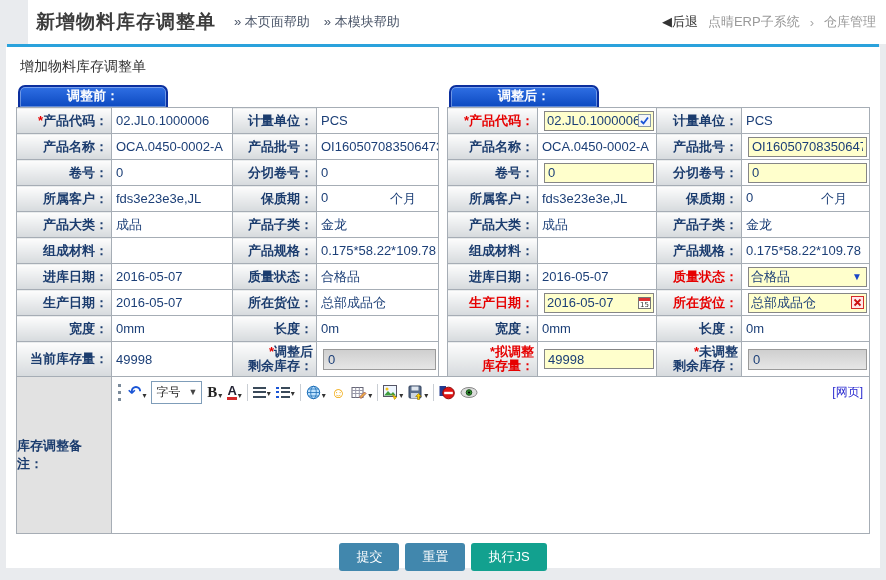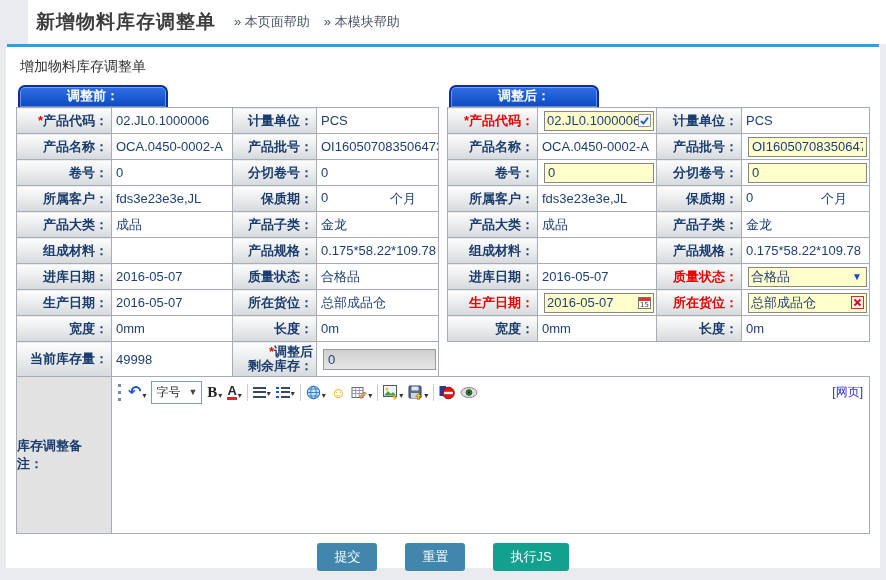--- a/index.html
+++ b/index.html
@@ -72,34 +72,40 @@
   .a-g { font-weight:bold; font-size:13px; color:#223; border-bottom:3px solid #d42a2a; line-height:12px; }
   .lines { width:13px; height:11px; background:repeating-linear-gradient(#3a4a5a 0 2px,transparent 2px 4.5px); }
   .numlist { display:flex; gap:2px; }
   .numlist .dots { width:3px; height:11px; background:repeating-linear-gradient(#1a55d6 0 2px,transparent 2px 4.5px); }
   .numlist .ln { width:9px; height:11px; background:repeating-linear-gradient(#3a4a5a 0 2px,transparent 2px 4.5px); }
   .smiley-g { color:#f0a500; font-size:15px; font-weight:bold; }
   .webpage-link { position:absolute; top:7px; right:6px; font-size:12px; color:#2a2ad0; cursor:pointer; }
   .ed-body { position:absolute; top:30px; left:0; right:0; bottom:0; background:#fff; }
 
   
-  .footer { display:flex; justify-content:center; gap:28px; margin-top:9px; }
+  .footer { display:flex; justify-content:center; gap:6px; margin-top:9px; }
   .btn { border:none; border-radius:3px; color:#fff; font-size:13px; padding:5px 17px;
          font-family:inherit; cursor:pointer; }
   .btn-blue { background:#4187ad; }
   .btn-teal { background:#12a18f; }
 </style>
 </head>
 <body>
 
 <div class="topbar">
   <span class="page-title">新增物料库存调整单</span>
   <span class="help-links">
     <span>» 本页面帮助</span>
     <span>» 本模块帮助</span>
+  </span>
+  <span class="top-right">
+    <span class="back-link">◀后退</span>
+    <span class="crumb">点晴ERP子系统</span>
+    <span class="crumb-sep">›</span>
+    <span class="crumb">仓库管理</span>
   </span>
 </div>
 <div class="blue-line"></div>
 
 <div class="card">
   <div class="card-head">
     <span class="subtitle">增加物料库存调整单</span>
   </div>
 
   <div class="tables-row">
@@ -292,20 +298,36 @@
                   </span>
             </div>
           </td>
         </tr>
         <tr>
           <td class="lbl">宽度：</td>
           <td class="val">0mm</td>
           <td class="lbl">长度：</td>
           <td class="val">0m</td>
         </tr>
+        <tr class="tall">
+          <td class="lbl red">
+            <div class="line"><span class="req">*</span><span>拟调整</span></div>
+            <div class="line">库存量：</div>
+          </td>
+          <td class="val">
+            <input class="yinput" value="49998" style="">
+          </td>
+          <td class="lbl">
+            <div class="line"><span class="req">*</span><span>未调整</span></div>
+            <div class="line">剩余库存：</div>
+          </td>
+          <td class="val">
+            <input class="ginput" disabled="" value="0" style="">
+          </td>
+        </tr>
       </tbody>
         </table>
     </div>
   </div>
 
   <div class="remark-row">
     <div class="remark-lbl">库存调整备注：</div>
     <div class="editor">
       <div class="ed-toolbar">
         <span class="grip"></span>

